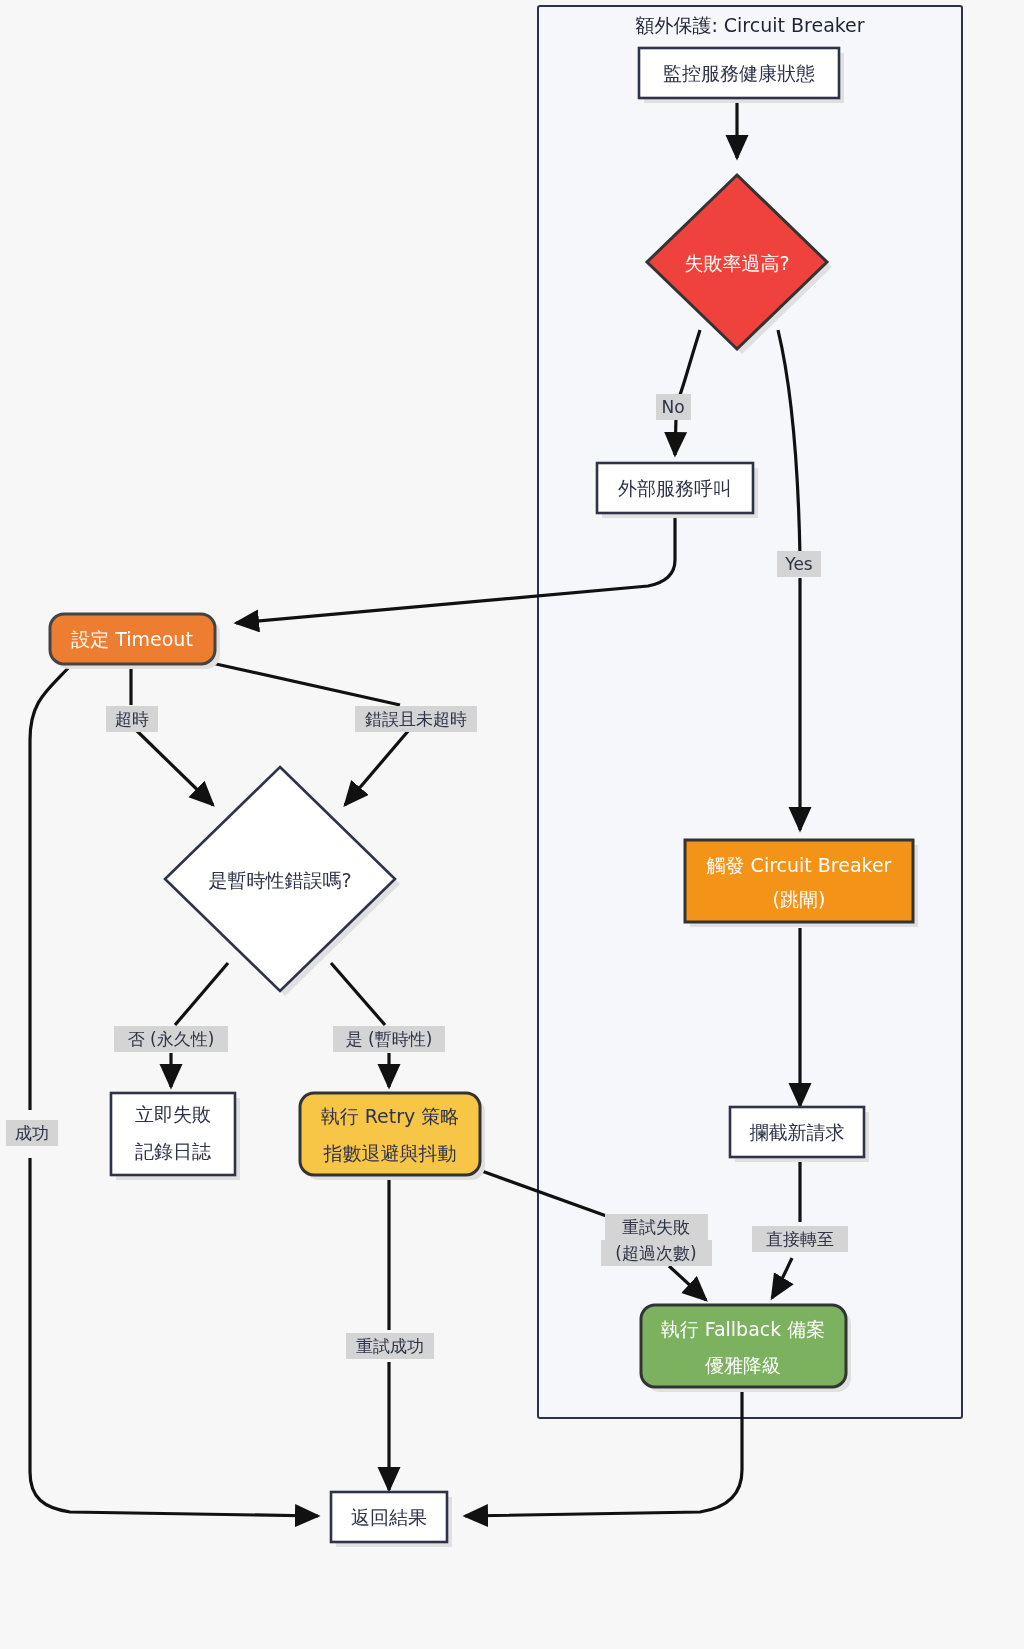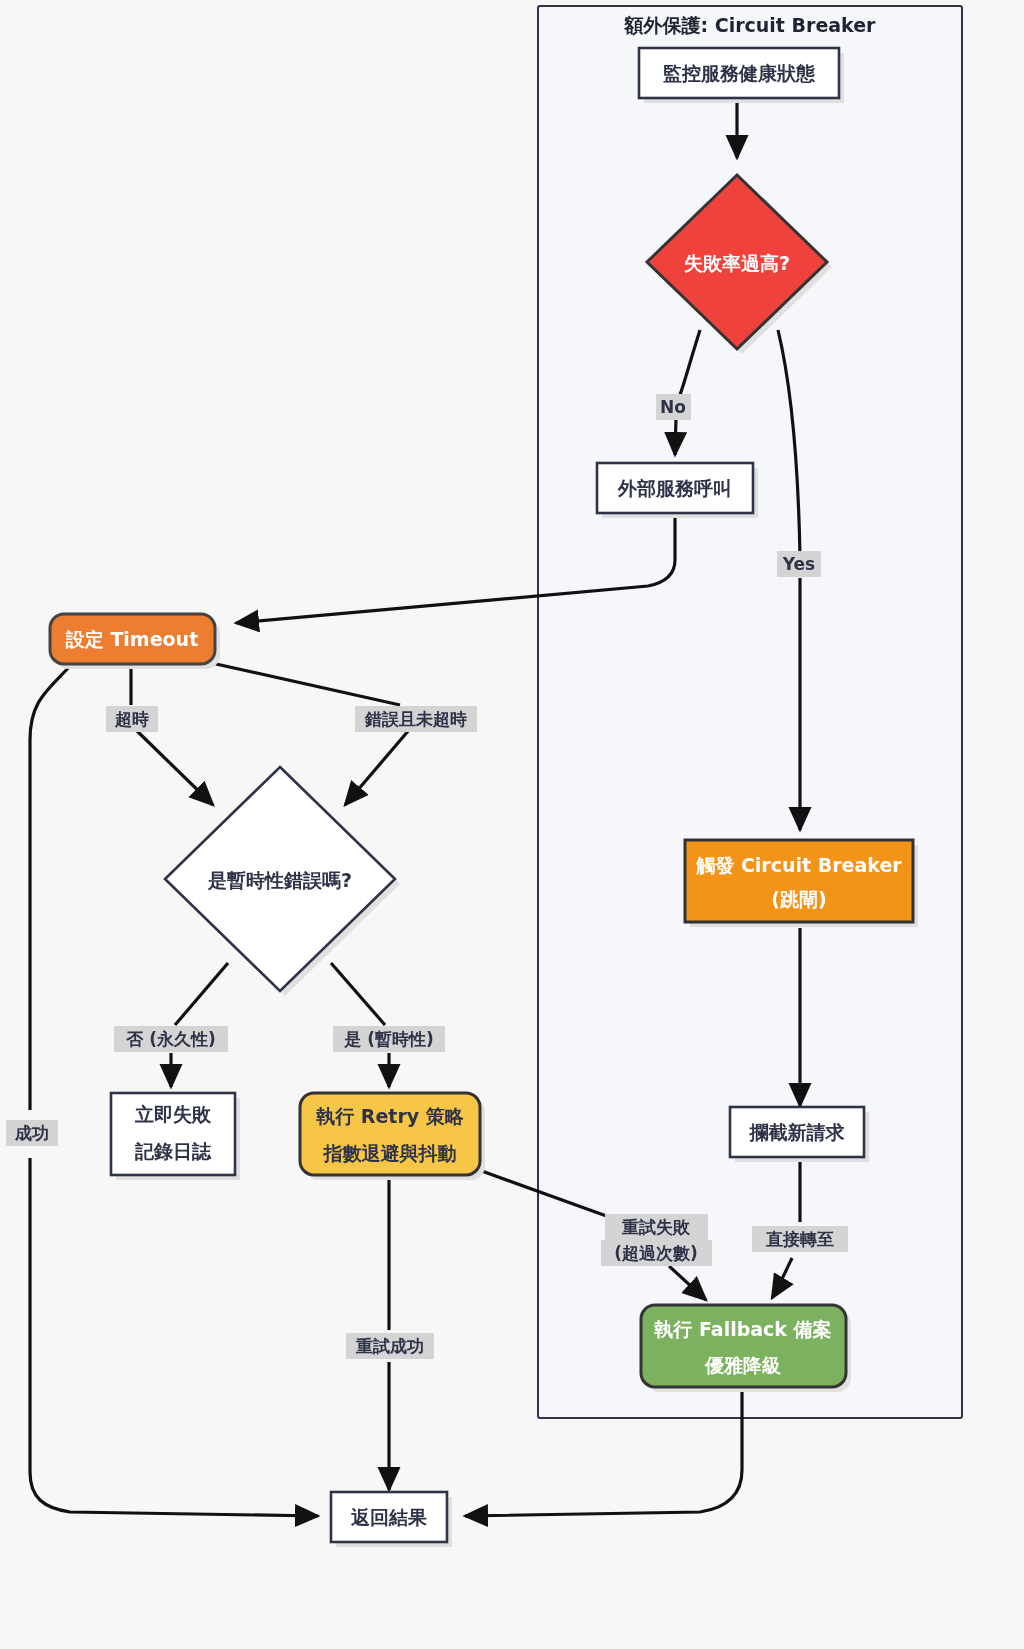--- a/index.html
+++ b/index.html
@@ -11,21 +11,20 @@
     width: 1024px;
     height: 1649px;
     font-family: "DejaVu Sans", "Liberation Sans", sans-serif;
     overflow: hidden;
   }
   #flow-root {
     position: relative;
     width: 848px;
     height: 1649px;
     background: #f7f7f7;
-    font-weight: bold;
   }
   svg#flow-svg {
     display: block;
     width: 1024px;
     height: 1649px;
   }
   .node-text {
     font-family: "DejaVu Sans", "Liberation Sans", sans-serif;
     font-size: 19px;
     text-anchor: middle;

